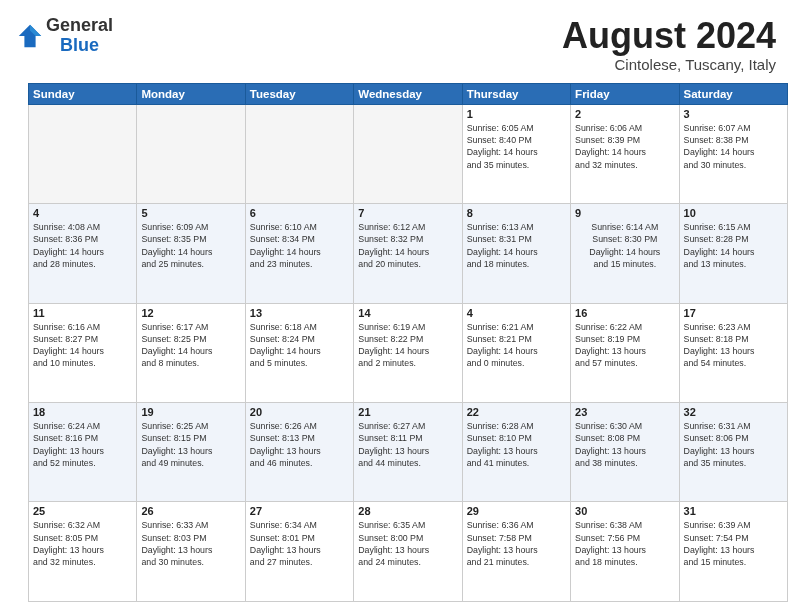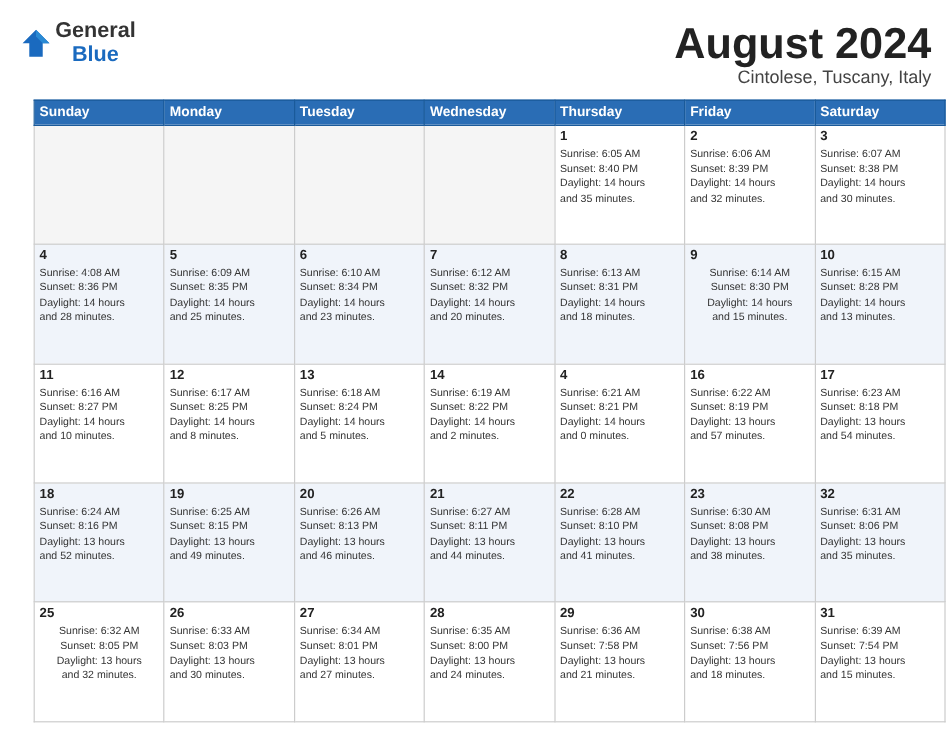--- a/index.html
+++ b/index.html
@@ -315,21 +315,21 @@
             <span class="day-num">32</span>
             <div class="day-info" style="white-space: pre-line;">Sunrise: 6:31 AM
 Sunset: 8:06 PM
 Daylight: 13 hours
 and 35 minutes.</div>
           </td>
         </tr>
         <tr>
           <td>
             <span class="day-num">25</span>
-            <div class="day-info" style="white-space: pre-line; text-align: center;">Sunrise: 6:32 AM
+            <div class="day-info" style="white-space: pre-line;">Sunrise: 6:32 AM
 Sunset: 8:05 PM
 Daylight: 13 hours
 and 32 minutes.</div>
           </td>
           <td>
             <span class="day-num">26</span>
             <div class="day-info" style="white-space: pre-line;">Sunrise: 6:33 AM
 Sunset: 8:03 PM
 Daylight: 13 hours
 and 30 minutes.</div>

